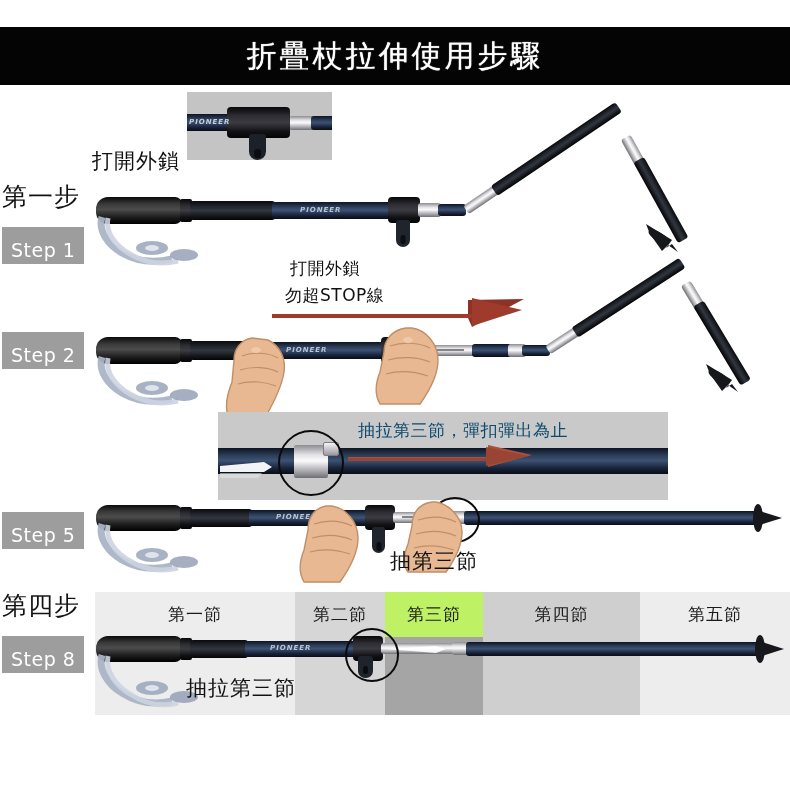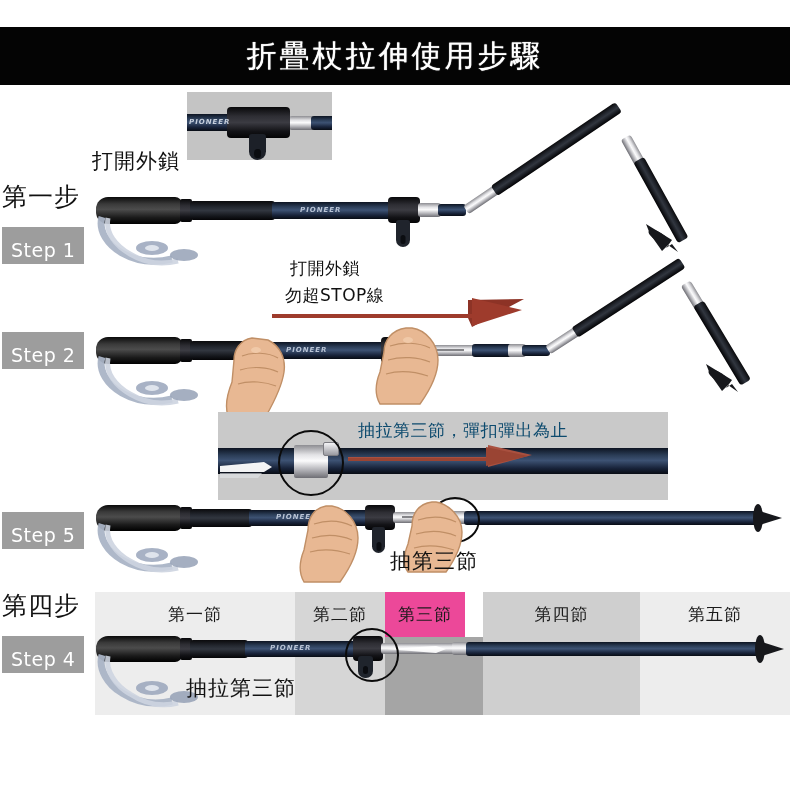--- a/index.html
+++ b/index.html
@@ -303,40 +303,40 @@
 
   <div class="ann ann-big" style="left:390px;top:548px;">抽第三節</div>
 
   <div class="seg-row">
     <div class="seg" style="left:0px;width:200px;background:#ededed;">
       <span>第一節</span>
     </div>
     <div class="seg" style="left:200px;width:90px;background:#d6d6d6;">
       <span>第二節</span>
     </div>
-    <div class="seg" style="left:290px;width:80px;background:#ec4899;">
+    <div class="seg" style="left:290px;width:98px;background:#bef264;">
       <span>第三節</span>
     </div>
     <div class="seg" style="left:545px;width:150px;background:#ededed;">
       <span>第五節</span>
     </div>
     <div class="seg" style="left:388px;width:157px;background:#cfcfcf;">
       <span>第四節</span>
     </div>
   </div>
 
   <div style="position:absolute;left:95px;top:637px;width:200px;height:78px;background:#ededed;"></div>
   <div style="position:absolute;left:295px;top:637px;width:90px;height:78px;background:#d6d6d6;"></div>
   <div style="position:absolute;left:385px;top:637px;width:98px;height:78px;background:#a5a5a5;"></div>
   <div style="position:absolute;left:483px;top:637px;width:157px;height:78px;background:#cfcfcf;"></div>
   <div style="position:absolute;left:640px;top:637px;width:150px;height:78px;background:#ededed;"></div>
 
   <div class="step-badge" style="left:2px;top:593px;">
     <div class="step-cn">第四步</div>
-    <div class="step-en">Step 4</div>
+    <div class="step-en">Step 8</div>
   </div>
 
   <div>
     <div class="grip" style="left:96px;top:636px;width:86px;height:26px;"></div>
     <div class="collar" style="left:180px;top:638px;width:12px;height:22px;border-radius:2px;"></div>
     <div class="shaft-blk" style="left:190px;top:640px;width:58px;height:18px;"></div>
     <div class="shaft" style="left:245px;top:641px;width:114px;height:16px;"></div>
     <div class="brand" style="left:270px;top:644px;">PIONEER</div>
 
     <div class="collar" style="left:353px;top:636px;width:30px;height:25px;border-radius:4px;"></div>

